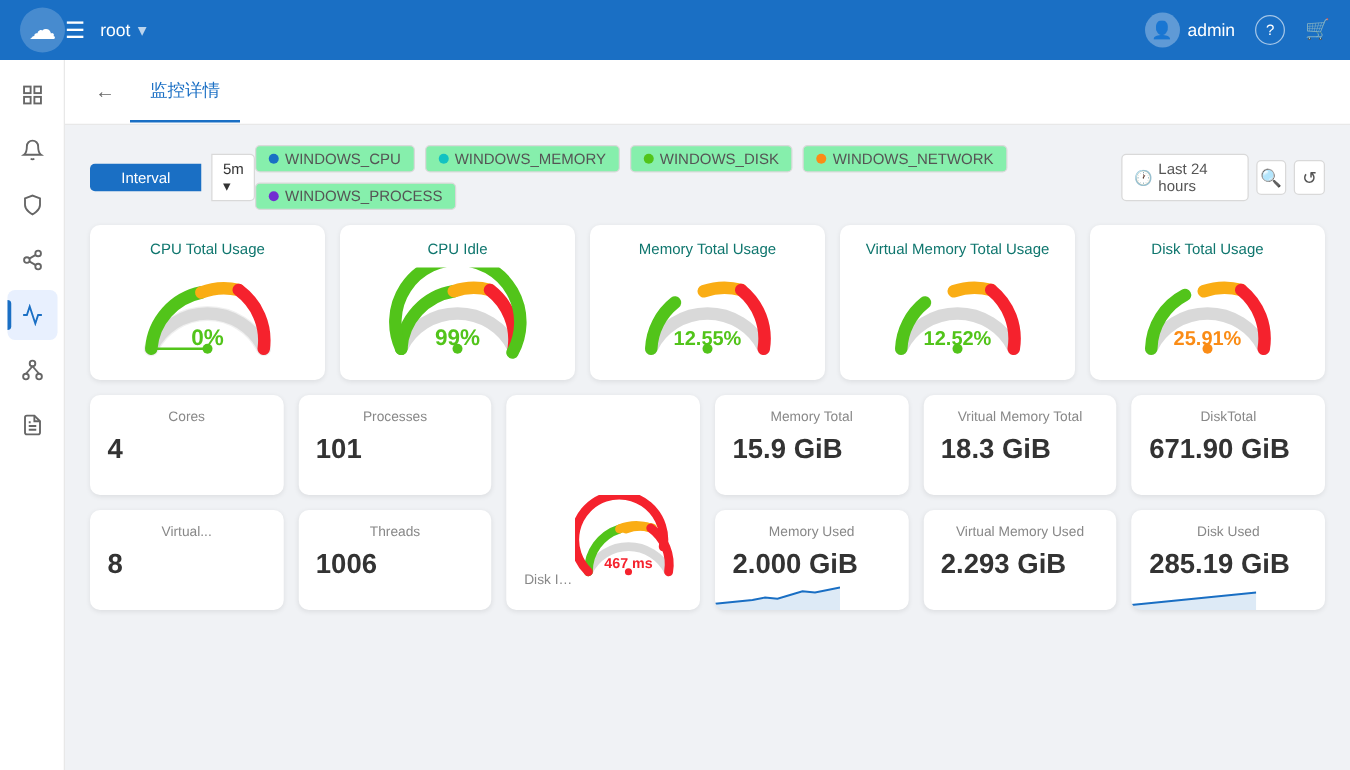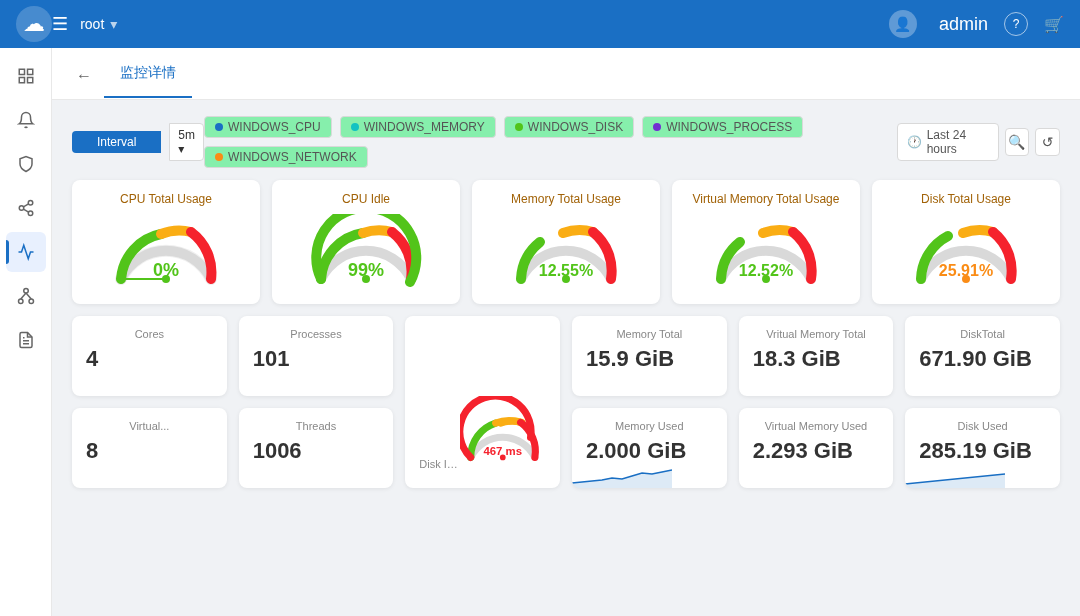--- a/index.html
+++ b/index.html
@@ -128,21 +128,21 @@
       margin-bottom: 12px;
     }
     .gauge-card {
       background: white;
       border-radius: 8px;
       padding: 12px;
       text-align: center;
       box-shadow: 0 1px 4px rgba(0,0,0,0.08);
     }
     .gauge-card .card-title {
-      font-size: 12px; color: #a16207; margin-bottom: 8px; text-align: center;
+      font-size: 12px; color: #0f766e; margin-bottom: 8px; text-align: center;
     }
     .stat-card {
       background: white;
       border-radius: 8px;
       padding: 12px 14px;
       box-shadow: 0 1px 4px rgba(0,0,0,0.08);
       min-height: 80px;
       position: relative;
       overflow: hidden;
     }
@@ -175,21 +175,21 @@
   </div>
   <span class="hamburger">☰</span>
   <div class="breadcrumb">
     <span>root</span>
     <span style="opacity:0.7;">▾</span>
   </div>
   <div class="spacer"></div>
   <div class="nav-right">
     <div class="user-info">
       <div class="avatar">👤</div>
-      <span style="font-size:18px;margin-left:16px;">admin</span>
+      <span style="font-size:14px;">admin</span>
     </div>
     <span class="icon-btn" style="width:24px;height:24px;border:1.5px solid rgba(255,255,255,0.6);border-radius:50%;display:flex;align-items:center;justify-content:center;font-size:12px;">?</span>
     <span class="icon-btn">🛒</span>
   </div>
 </div>
 
 <div class="layout">
 
   <div class="sidebar">
     <div class="sidebar-item">
@@ -270,26 +270,26 @@
           </div>
           <div class="filter-tag">
             <span class="dot" style="background:#13c2c2;"></span>
             <span>WINDOWS_MEMORY</span>
           </div>
           <div class="filter-tag">
             <span class="dot" style="background:#52c41a;"></span>
             <span>WINDOWS_DISK</span>
           </div>
           <div class="filter-tag">
+            <span class="dot" style="background:#fa8c16;"></span>
+            <span>WINDOWS_NETWORK</span>
+          </div>
+          <div class="filter-tag">
             <span class="dot" style="background:#722ed1;"></span>
             <span>WINDOWS_PROCESS</span>
-          </div>
-          <div class="filter-tag">
-            <span class="dot" style="background:#fa8c16;"></span>
-            <span>WINDOWS_NETWORK</span>
           </div>
         </div>
         <div class="toolbar-right">
           <div class="time-badge">
             <span>🕐</span>
             <span>Last 24 hours</span>
           </div>
           <div class="toolbar-icon-btn">🔍</div>
           <div class="toolbar-icon-btn">↺</div>
         </div>

